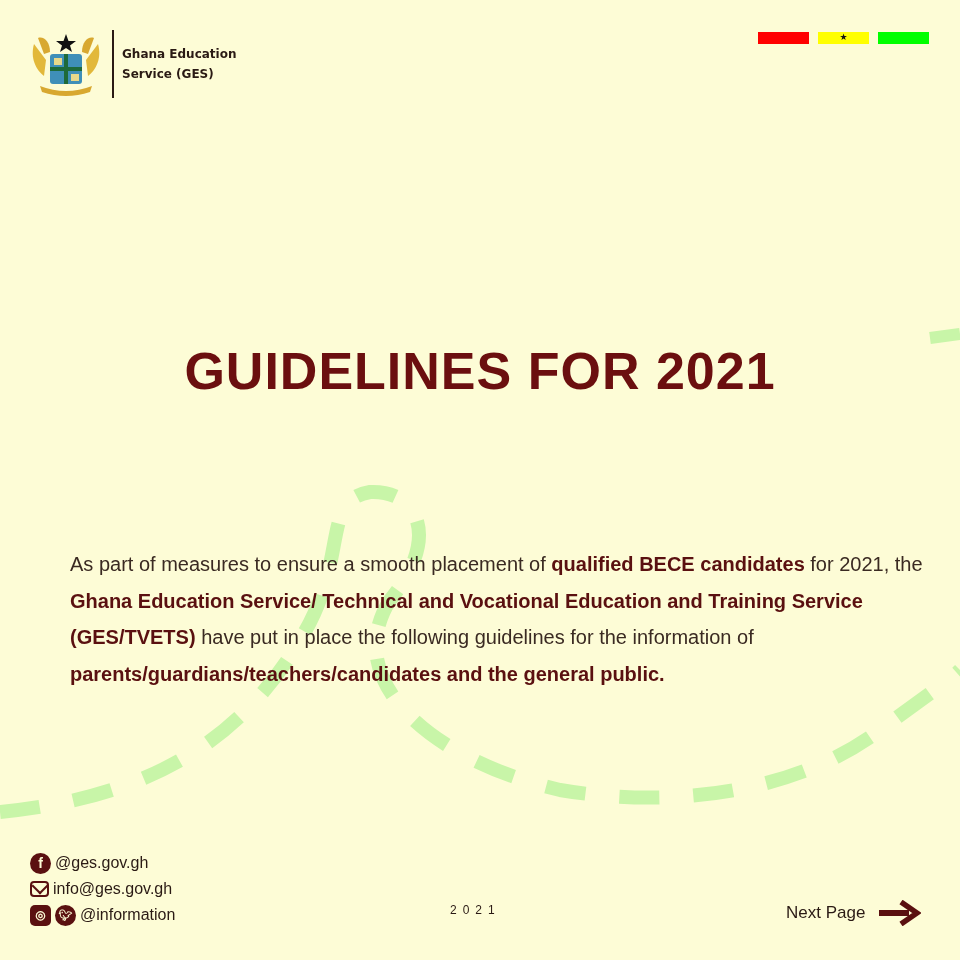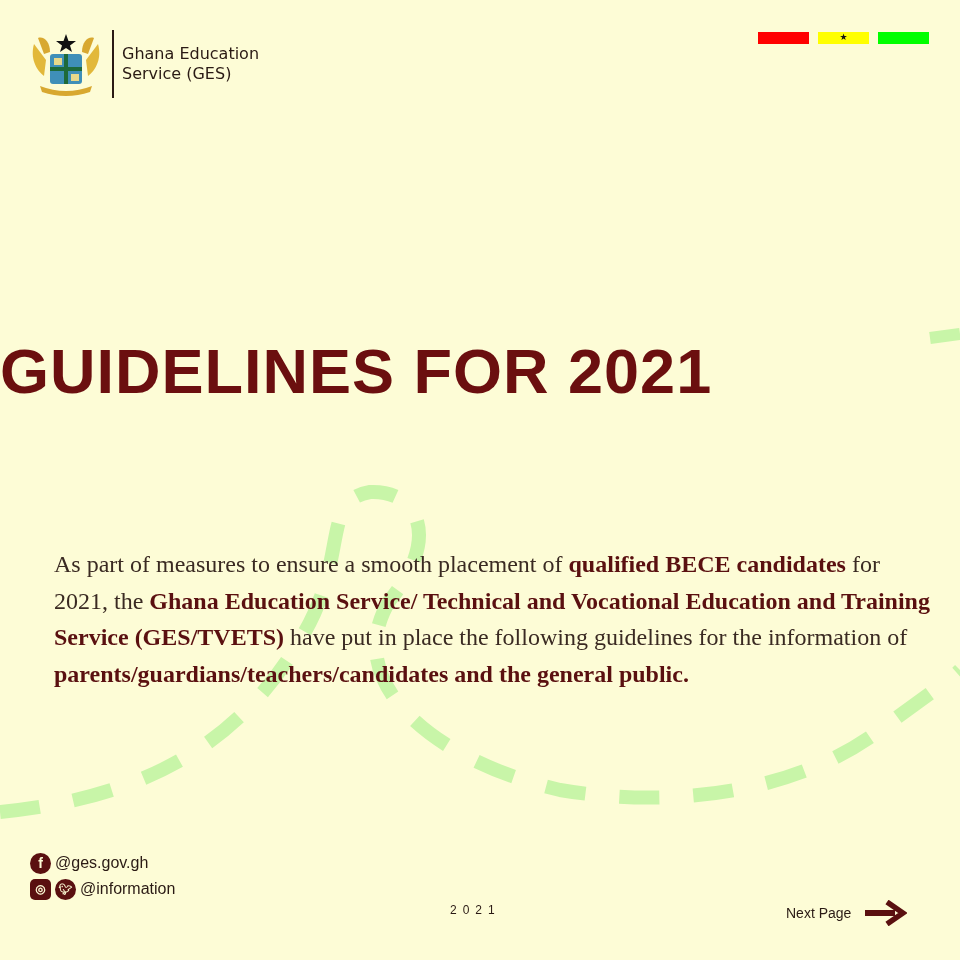--- a/index.html
+++ b/index.html
@@ -10,54 +10,54 @@
       font-family: "Liberation Sans", sans-serif;
       color: #2a1a14;
     }
     .bg-curves { position: absolute; left: 0; top: 0; width: 960px; height: 960px; z-index: 0; }
     .layer { position: relative; z-index: 1; }
 
     
     .logo-wrap { position: absolute; left: 28px; top: 30px; display: flex; align-items: center; }
     .crest { width: 76px; height: 68px; }
     .logo-divider { width: 2px; height: 68px; background: #2a1a14; margin-left: 8px; margin-right: 8px; }
-    .logo-text { font-family: "DejaVu Sans", sans-serif; font-size: 16px; line-height: 20px; color: #2a1a14; font-weight: normal; }
+    .logo-text { font-family: "DejaVu Sans", sans-serif; font-size: 12px; line-height: 20px; color: #2a1a14; font-weight: bold; }
     .flag-bars { position: absolute; left: 758px; top: 32px; display: flex; gap: 9px; }
     .flag-bar { width: 51px; height: 12px; position: relative; }
     .flag-bar.red { background: #ff0000; }
     .flag-bar.yellow { background: #ffff00; }
     .flag-bar.green { background: #00ff00; }
     .flag-star { position: absolute; left: 50%; top: 50%; transform: translate(-50%, -52%); font-size: 9px; color: #111; line-height: 1; }
 
     
     .title {
-      position: absolute; left: 0; top: 334px; width: 960px; text-align: left;
+      position: absolute; left: 0; top: 334px; width: 960px; text-align: center;
       font-family: "Liberation Sans", sans-serif; font-weight: bold;
-      font-size: 63px; line-height: 74px; color: #6b0f0f;
+      font-size: 52px; line-height: 74px; color: #6b0f0f;
       letter-spacing: 1px;
     }
     .title .line2 { padding-left: 30px; }
 
     
     .intro {
-      position: absolute; left: 54px; top: 546px; width: 880px;
-      font-family: Liberation Serif, serif; font-size: 24px; line-height: 36.5px;
+      position: absolute; left: 70px; top: 546px; width: 880px;
+      font-family: Liberation Sans, sans-serif; font-size: 20px; line-height: 36.5px;
       color: #3a2a22;
     }
     .intro b { color: #5a1010; font-weight: bold; }
 
     
     .contacts { position: absolute; left: 30px; top: 850px; }
     .contact-row { display: flex; align-items: center; height: 26px; font-size: 16px; color: #2a1a14; }
     .cicon { width: 21px; height: 21px; border-radius: 50%; background: #5a1010; color: #fdfcd6; display: inline-flex; align-items: center; justify-content: center; margin-right: 4px; font-weight: bold; font-size: 14px; }
     .mail-icon { width: 19px; height: 16px; border: 2px solid #5a1010; border-radius: 4px; margin-right: 4px; position: relative; box-sizing: border-box; }
     .mail-icon::after { content: ""; position: absolute; left: 2px; top: -3px; width: 10px; height: 10px; border-right: 2px solid #5a1010; border-bottom: 2px solid #5a1010; transform: rotate(45deg); }
     .footer-year { position: absolute; left: 450px; top: 903px; font-size: 12px; letter-spacing: 6px; color: #2a1a14; }
     .next-page { position: absolute; left: 786px; top: 900px; display: flex; align-items: center; cursor: pointer; }
-    .next-label { font-size: 14px; color: #2a1a14; }
+    .next-label { font-size: 17px; color: #2a1a14; }
     .next-arrow { margin-left: 14px; width: 42px; height: 26px; }
   </style>
 </head>
 <body>
 
 <svg class="bg-curves" viewBox="0 0 960 960">
   <path d="M0 812 C 120 800, 230 760, 300 640 C 350 560, 320 500, 370 492 C 420 490, 440 540, 390 600 C 340 680, 430 760, 560 790 C 680 810, 800 790, 880 730 C 920 700, 950 680, 960 670" fill="none" stroke="#c8f5a8" stroke-width="14" stroke-dasharray="40 34" stroke-linecap="butt"></path>
   <path d="M930 338 L 960 334" fill="none" stroke="#c8f5a8" stroke-width="12"></path>
 </svg>
 
@@ -99,20 +99,24 @@
   <p class="intro" style="margin:0;">
     <span>As part of measures to ensure a smooth placement of </span><b>qualified BECE candidates</b><span> for 2021, the </span><b>Ghana Education Service/ Technical and Vocational Education and Training Service (GES/TVETS)</b><span> have put in place the following guidelines for the information of </span><b>parents/guardians/teachers/candidates and the general public.</b>
   </p>
 
   <div class="contacts">
     <div class="contact-row">
       <span class="cicon">f</span>
       <span>@ges.gov.gh</span>
     </div>
     <div class="contact-row">
+      <span class="mail-icon"></span>
+      <span>info@ges.gov.gh</span>
+    </div>
+    <div class="contact-row">
       <span class="cicon" style="border-radius:5px;font-size:12px;">◎</span>
       <span class="cicon" style="font-size:11px;">🐦︎</span>
       <span>@information</span>
     </div>
   </div>
 
   <div class="footer-year">2021</div>
 
   <div class="next-page">
     <span class="next-label">Next Page</span>

